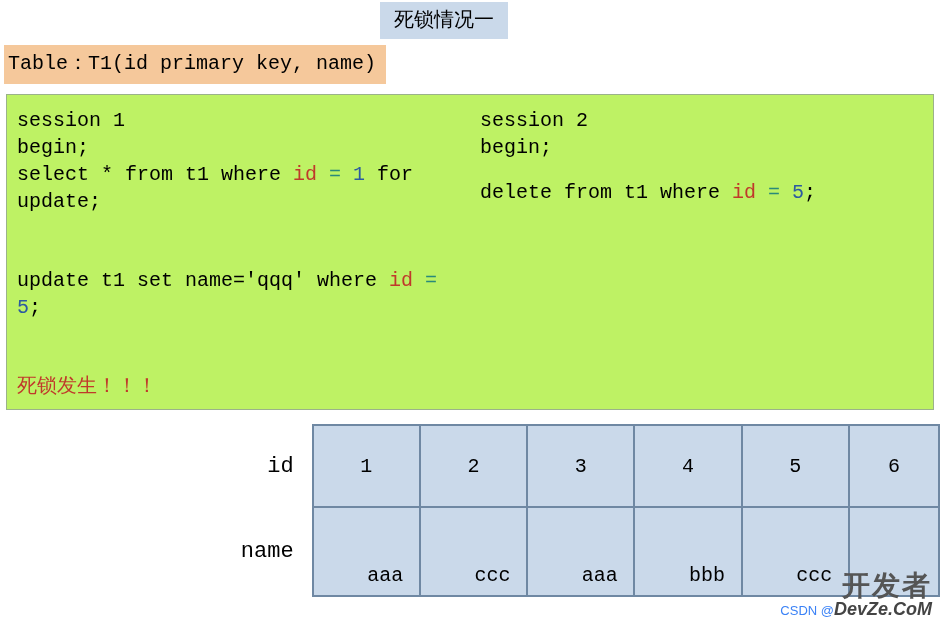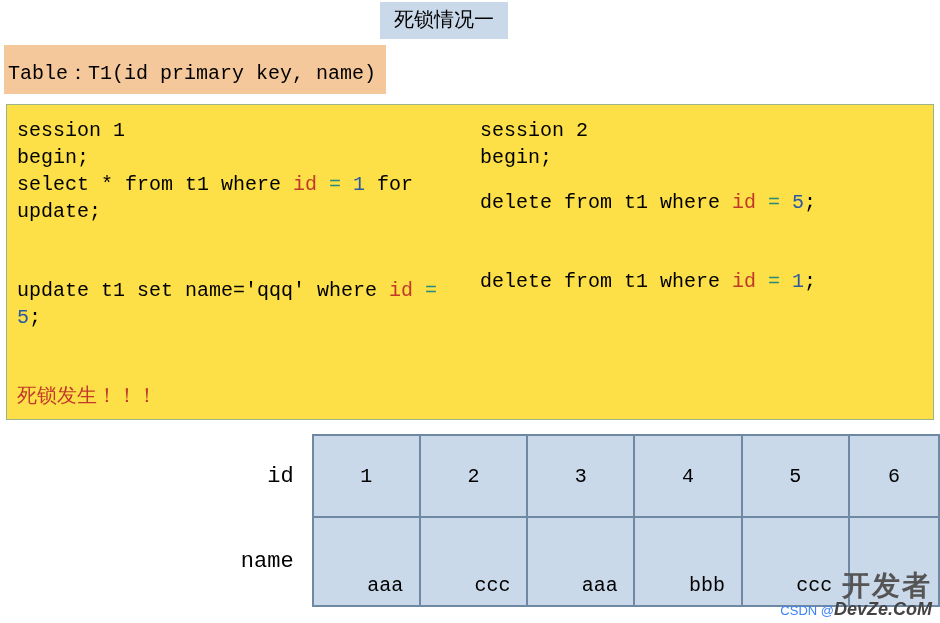--- a/index.html
+++ b/index.html
@@ -16,29 +16,29 @@
     background: #cad9ea;
     display: inline-block;
     padding: 4px 14px 6px 14px;
     font-size: 20px;
     margin-left: 380px;
     margin-top: 2px;
   }
   .schema-strip {
     background: #f5c89b;
     display: inline-block;
-    padding: 14px 10px 8px 4px;
+    padding: 4px 10px 8px 4px;
     font-size: 20px;
     font-family: "Courier New", monospace;
     margin-top: 6px;
     margin-left: 4px;
     text-align: right;
   }
   .sessions-box {
-    background: #fde047;
+    background: #bef264;
     border: 1px solid #9bb28a;
     margin: 10px 6px 0 6px;
     padding: 12px 10px 10px 10px;
     font-family: "Courier New", monospace;
     font-size: 20px;
     line-height: 1.35;
     display: flex;
   }
   .session-col {
     flex: 1;
@@ -140,23 +140,20 @@
     <div class="deadlock-note">死锁发生！！！</div>
   </div>
   <div class="session-col right">
     <div>session 2</div>
     <div>begin;</div>
     <div class="gap2"></div>
     <div>
       <span>delete from t1 where </span><span class="hl-red">id</span><span class="hl-teal"> = </span><span class="hl-blue">5</span><span>;</span>
     </div>
     <div class="gap"></div>
-    <div>
-      <span>delete from t1 where </span><span class="hl-red">id</span><span class="hl-teal"> = </span><span class="hl-blue">1</span><span>;</span>
-    </div>
   </div>
 </div>
 
 <div class="data-table-wrap">
   <table>
     <tbody>
         <tr>
       <th>id</th>
       <td>1</td>
       <td>2</td>

